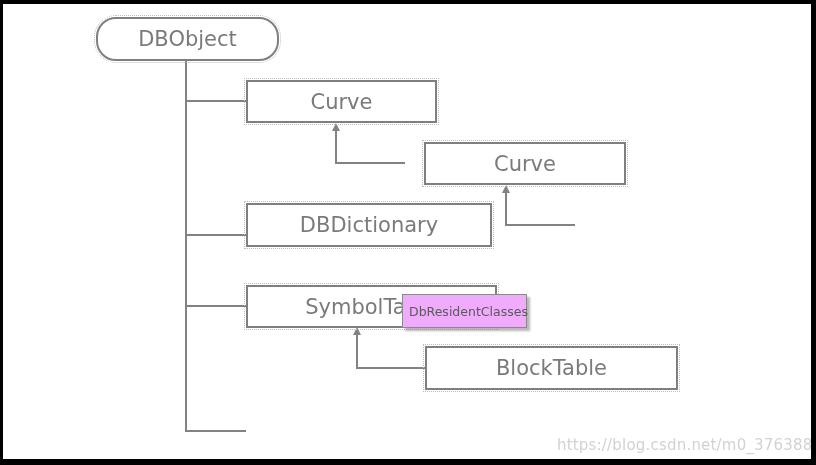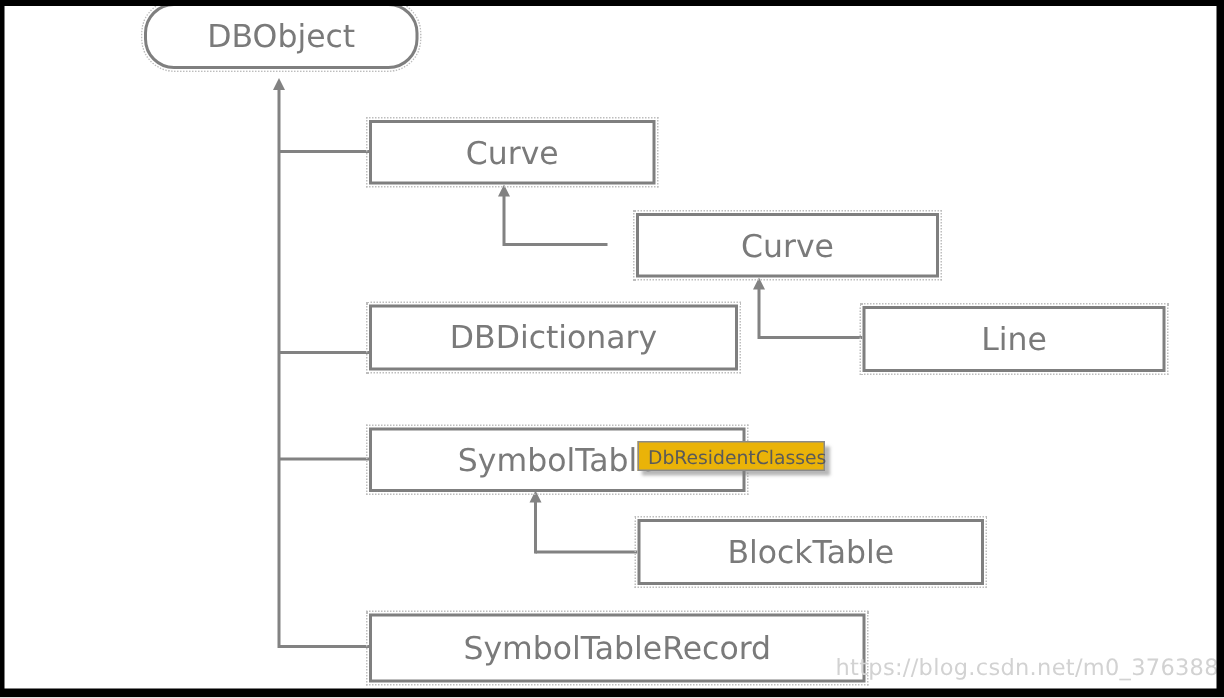--- a/index.html
+++ b/index.html
@@ -20,27 +20,27 @@
     border-width:4px 5px 6px 3px;
   }
   .node{
     position:absolute;box-sizing:border-box;background:#ffffff;
     border:2px solid var(--box-border);
     outline:1px dotted #bdbdbd;outline-offset:1px;
     display:flex;align-items:center;justify-content:center;
     font-size:21px;color:var(--label-text);white-space:nowrap;overflow:hidden;
     z-index:2;
   }
-  .n-dbobject{left:96px;top:2px;width:183px;height:44px;border-radius:20px;}
+  .n-dbobject{left:96px;top:17px;width:183px;height:44px;border-radius:20px;}
   .n-entity{left:246px;top:80px;width:191px;height:43px;}
   .n-curve{left:424px;top:142px;width:202px;height:43px;}
   .n-line{left:575px;top:204px;width:202px;height:44px;}
   .n-dbdictionary{left:246px;top:203px;width:246px;height:44px;}
   .n-symboltable{left:246px;top:285px;width:251px;height:43px;}
-  .n-blocktable{left:425px;top:346px;width:231px;height:44px;}
+  .n-blocktable{left:425px;top:346px;width:253px;height:44px;}
   .n-symboltablerecord{left:246px;top:409px;width:331px;height:46px;}
 
   .h-line,.v-line{position:absolute;background:var(--connector);z-index:1;}
   .arrow-up{
     position:absolute;width:0;height:0;z-index:1;
     border-left:4px solid transparent;border-right:4px solid transparent;
     border-bottom:8px solid var(--connector);
   }
   
   .c-trunk-v{left:185px;top:59px;width:2px;height:373px;}
@@ -56,22 +56,22 @@
   
   .c-curve-arrow{left:502px;top:185px;}
   .c-curve-v{left:505px;top:192px;width:2px;height:34px;}
   .c-curve-h{left:506px;top:224px;width:69px;height:2px;}
   
   .c-st-arrow{left:353px;top:327px;}
   .c-st-v{left:356px;top:334px;width:2px;height:35px;}
   .c-st-h{left:357px;top:367px;width:68px;height:2px;}
 
   .tooltip{
-    position:absolute;left:425px;top:294px;width:125px;height:20px;z-index:5;
-    box-sizing:border-box;background:#eab308;border:1px solid #8a8a8a;
+    position:absolute;left:402px;top:294px;width:125px;height:34px;z-index:5;
+    box-sizing:border-box;background:#f0abfc;border:1px solid #8a8a8a;
     box-shadow:3px 3px 2px rgba(125,125,125,0.55);
     display:flex;align-items:center;padding-left:6px;
     font-size:12.5px;color:#5a5a5a;white-space:nowrap;
   }
   .watermark{
     position:absolute;left:557px;top:436px;z-index:3;
     font-size:15px;color:var(--watermark-text);letter-spacing:0.2px;white-space:nowrap;
   }
 </style>
 </head>
@@ -94,24 +94,22 @@
   <div class="v-line c-curve-v"></div>
   <div class="h-line c-curve-h"></div>
 
   <div class="arrow-up c-st-arrow"></div>
   <div class="v-line c-st-v"></div>
   <div class="h-line c-st-h"></div>
 
   <div class="node n-dbobject">DBObject</div>
   <div class="node n-entity">Curve</div>
   <div class="node n-curve">Curve</div>
-  <div class="node n-line">Line</div>
   <div class="node n-dbdictionary">DBDictionary</div>
   <div class="node n-symboltable">SymbolTable</div>
   <div class="node n-blocktable">BlockTable</div>
-  <div class="node n-symboltablerecord">SymbolTableRecord</div>
 
   <div class="tooltip">DbResidentClasses</div>
 
   <div class="watermark">https://blog.csdn.net/m0_37638874</div>
 
   <div class="frame-border"></div>
 </div>
 
 </body></html>

